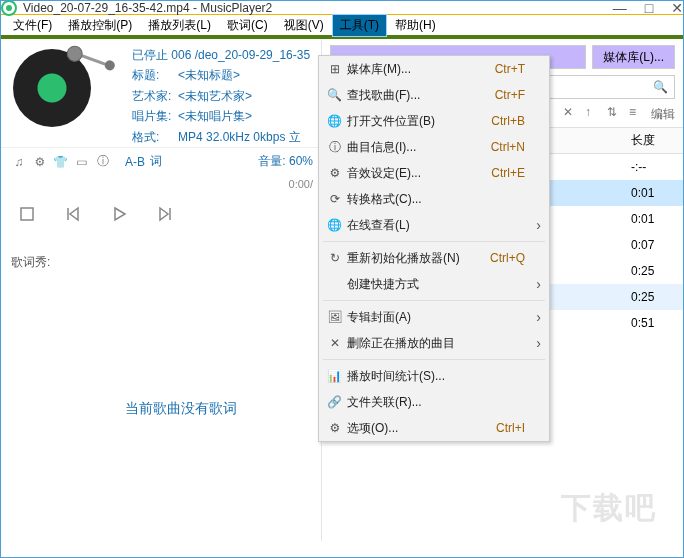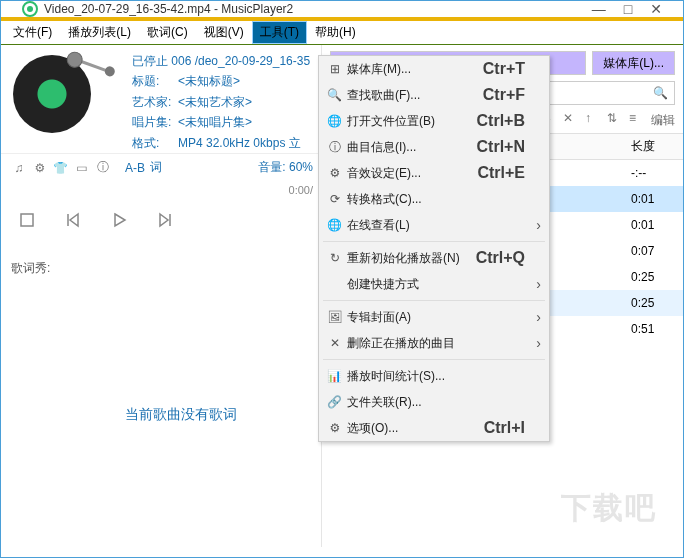--- a/index.html
+++ b/index.html
@@ -1,23 +1,23 @@
 <!DOCTYPE html>
 <html><head>
 <meta charset="utf-8">
 <style>
 * { box-sizing: border-box; margin: 0; padding: 0; font-family: "Microsoft YaHei", "Segoe UI", sans-serif; font-size: 12px; }
 body { width: 684px; height: 558px; background: #fff; border: 1px solid #4a9fd8; overflow: hidden; position: relative; }
-.titlebar { height: 20px; display: flex; align-items: center; padding: 0 21px; border-bottom: 4px solid #eab308; }
+.titlebar { height: 14px; display: flex; align-items: center; padding: 0 0; border-bottom: 1px solid #eab308; }
 .titlebar .app-icon { width: 16px; height: 16px; border-radius: 50%; border: 2px solid #2dbd6e; margin-right: 6px; position: relative; }
 .titlebar .app-icon::after { content: ""; position: absolute; inset: 3px; border-radius: 50%; background: #2dbd6e; }
 .titlebar .title { flex: 1; color: #333; }
 .titlebar .win-btns { display: flex; gap: 18px; color: #555; }
 .titlebar .win-btns span { cursor: pointer; font-size: 14px; }
-.menubar { height: 24px; display: flex; align-items: center; padding: 0 4px; border-bottom: 1px solid #4d7c0f; }
+.menubar { height: 24px; display: flex; align-items: center; padding: 0 4px; border-bottom: 4px solid #4d7c0f; }
 .menubar .menu-item { padding: 3px 8px; cursor: pointer; }
 .menubar .menu-item.active { background: #0369a1; border: 1px solid #99d1ff; padding: 2px 7px; }
 .content { display: flex; height: calc(100% - 54px); }
 .left-pane { width: 320px; display: flex; flex-direction: column; }
 .info-row { display: flex; padding: 6px 8px 0 8px; gap: 8px; }
 .album-art { width: 115px; height: 86px; position: relative; }
 .disc { width: 78px; height: 78px; border-radius: 50%; background: radial-gradient(circle, #2dbd6e 0 14px, #222 15px 39px); position: absolute; top: 4px; left: 4px; }
 .tonearm { position: absolute; width: 40px; height: 3px; background: #999; top: 6px; left: 64px; transform: rotate(20deg); transform-origin: left; }
 .tonearm::before { content:""; position:absolute; left:-6px; top:-6px; width:14px; height:14px; border-radius:50%; background:#888; border:1px solid #666;}
 .tonearm::after { content:""; position:absolute; right:-4px; top:-4px; width:10px; height:10px; border-radius:50%; background:#777;}
@@ -50,40 +50,41 @@
 .col-len { width:60px; text-align:left;}
 .track-list { flex:1; overflow:hidden;}
 .track-row { display:flex; height:26px; align-items:center; border-bottom:0;}
 .track-row.sel { background:#cce8ff;}
 .track-row.play { background:#e6f3ff;}
 .track-row .col { padding:0 8px; font-size:12px; overflow:hidden; white-space:nowrap;}
 .dropdown { position:absolute; left:317px; top:54px; width:232px; background:#f2f2f2; border:1px solid #ccc; box-shadow:2px 2px 4px rgba(0,0,0,0.2); z-index:100;}
 .dropdown .dd-item { display:flex; align-items:center; height:26px; padding:0 24px 0 4px; cursor:pointer; position:relative;}
 .dropdown .dd-icon { width:24px; display:flex; justify-content:center; color:#555;}
 .dropdown .dd-label { flex:1; color:#222;}
-.dropdown .dd-accel { color:#404040; font-size:16px;font-weight:bold;}
+.dropdown .dd-accel { color:#a16207; font-size:12px;}
 .dropdown .dd-sep { height:1px; background:#ddd; margin:3px 4px;}
 .dropdown .dd-sub::after { content:"›"; position:absolute; right:8px; color:#555; font-size:14px;}
 .watermark { position:absolute; right:26px; bottom:28px; color:#e5e5e5; font-size:30px; font-weight:bold; letter-spacing:2px; font-family: Liberation Sans, sans-serif;}
 </style>
 </head>
 <body>
 
 <div class="titlebar">
   <span class="app-icon"></span>
   <span class="title">Video_20-07-29_16-35-42.mp4 - MusicPlayer2</span>
   <div class="win-btns">
     <span>—</span>
     <span>□</span>
     <span>✕</span>
   </div>
 </div>
 
 <div class="menubar" id="menubar">
     <span class="menu-item">文件(F)</span>
+    <span class="menu-item">播放控制(P)</span>
     <span class="menu-item">播放列表(L)</span>
     <span class="menu-item">歌词(C)</span>
     <span class="menu-item">视图(V)</span>
     <span class="menu-item active">工具(T)</span>
     <span class="menu-item">帮助(H)</span>
   </div>
 
 <div class="content">
   <div class="left-pane">
     <div class="info-row">

